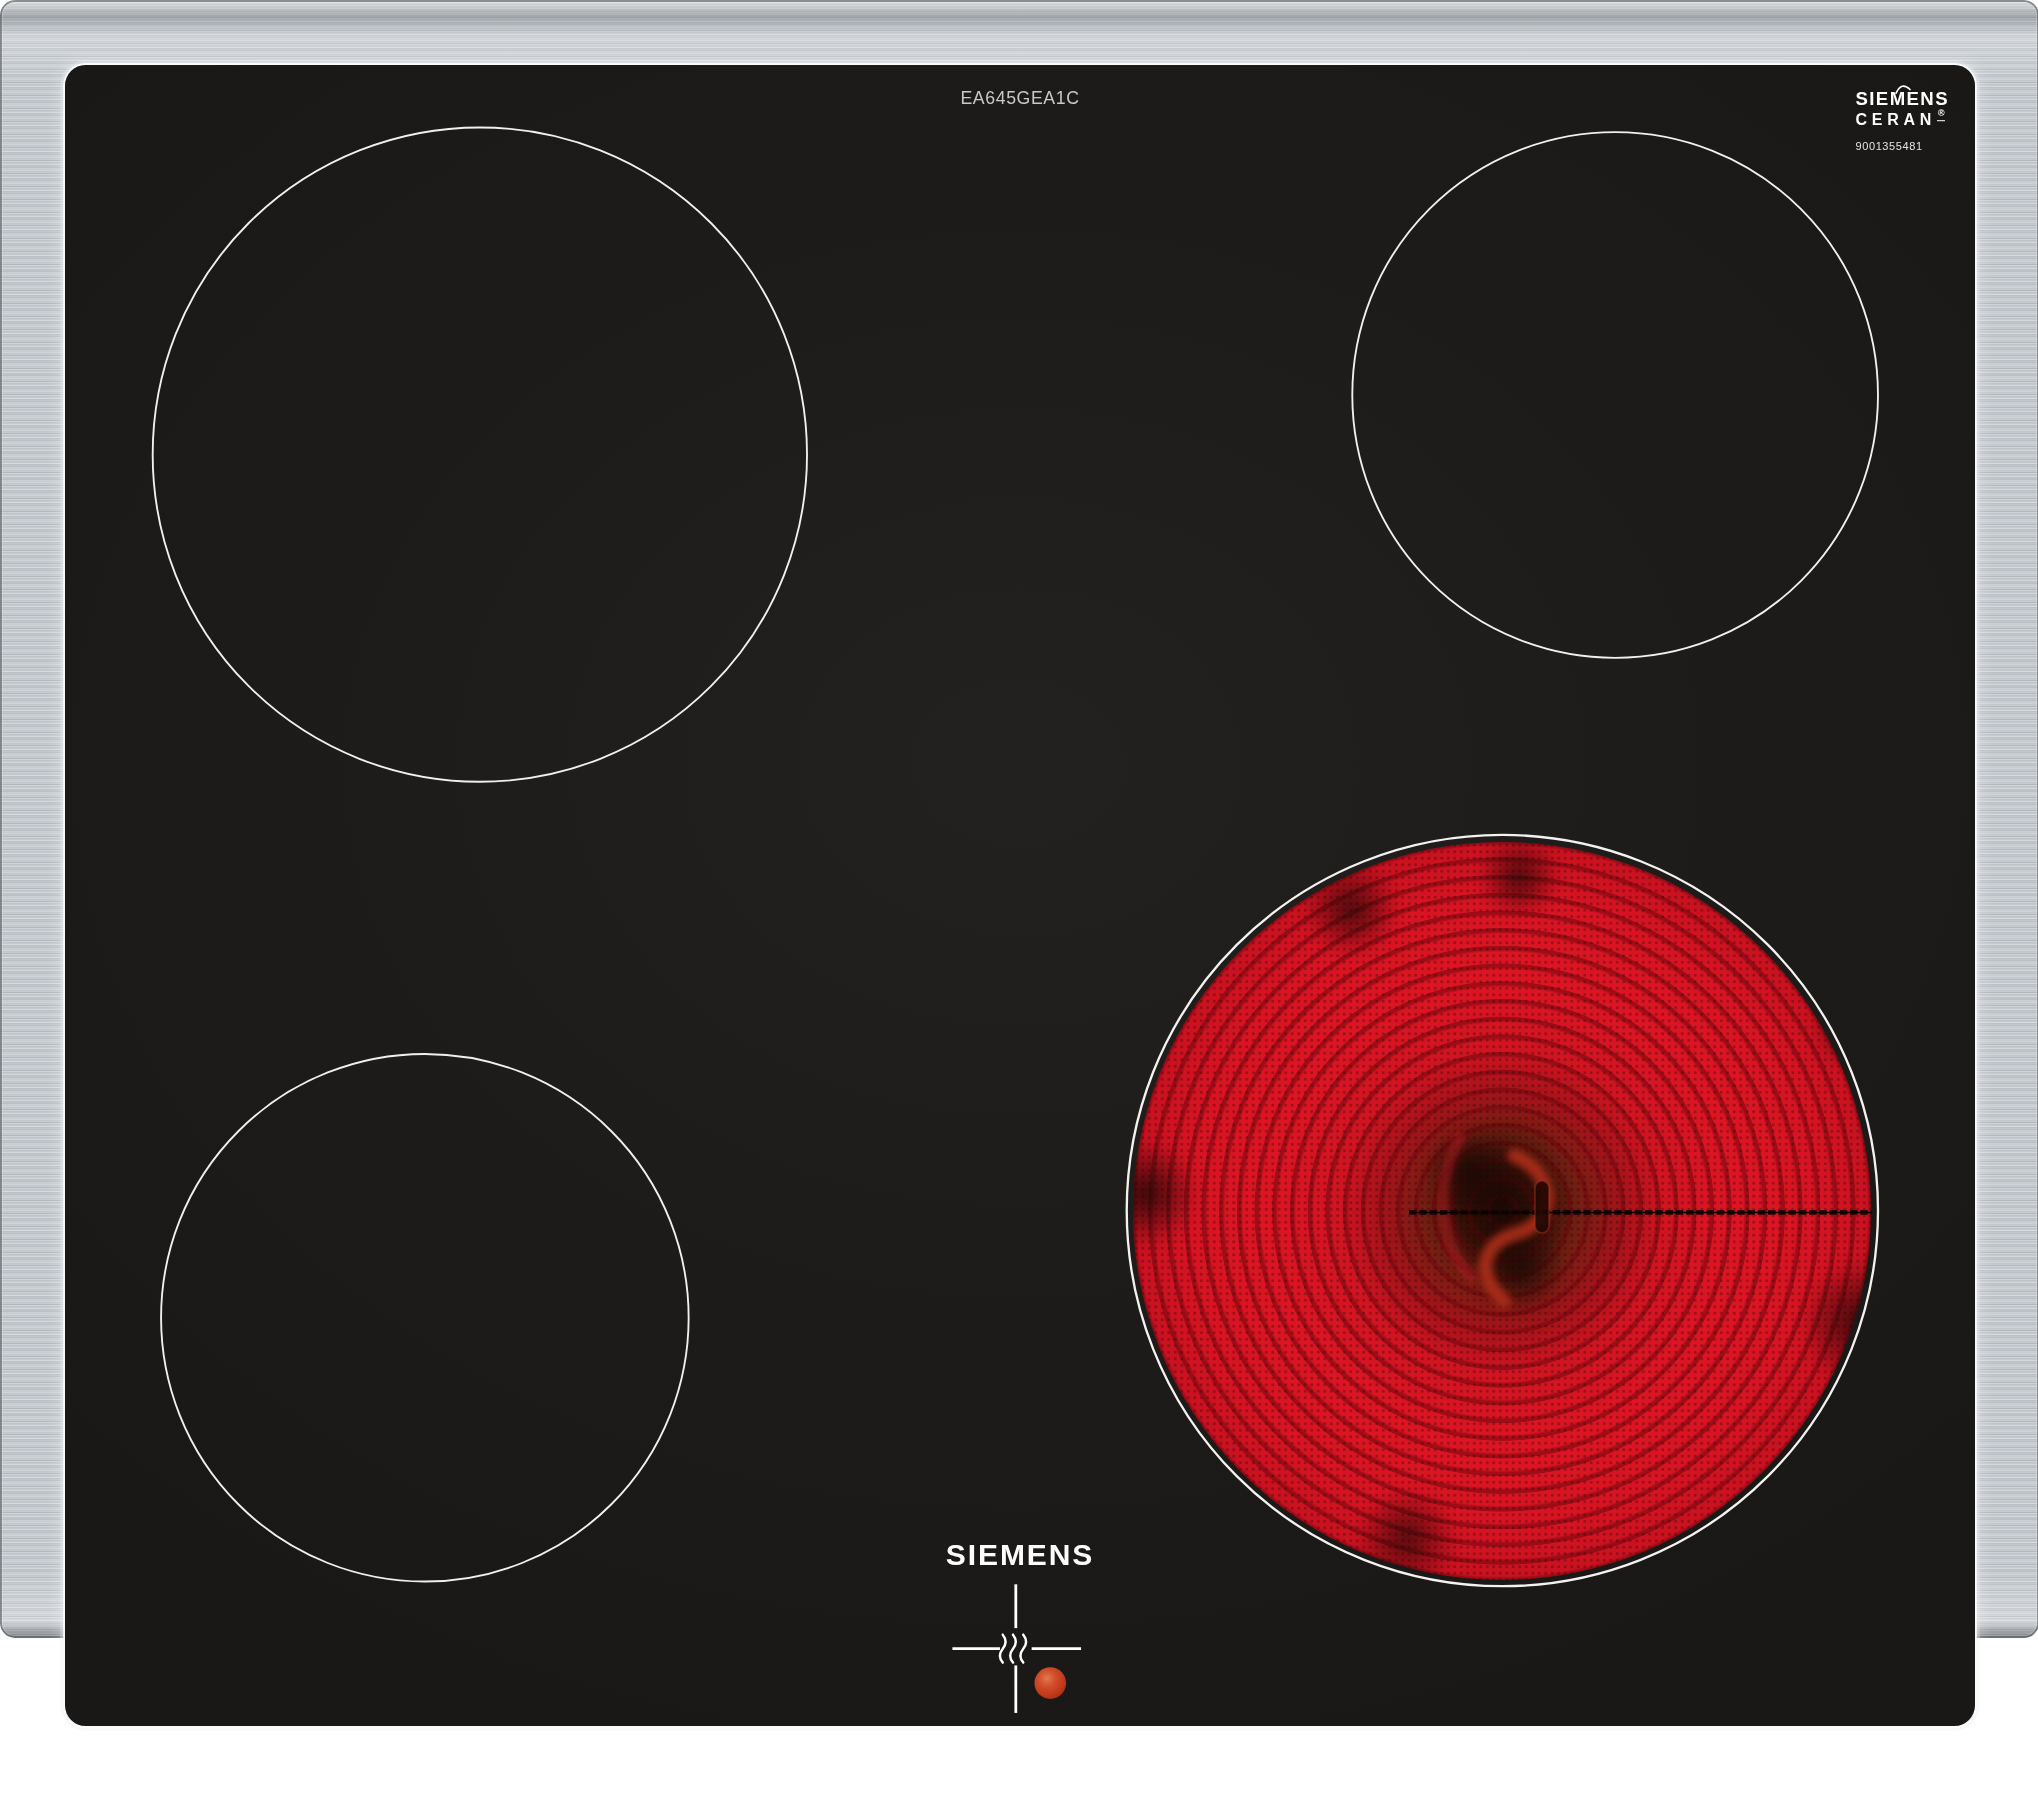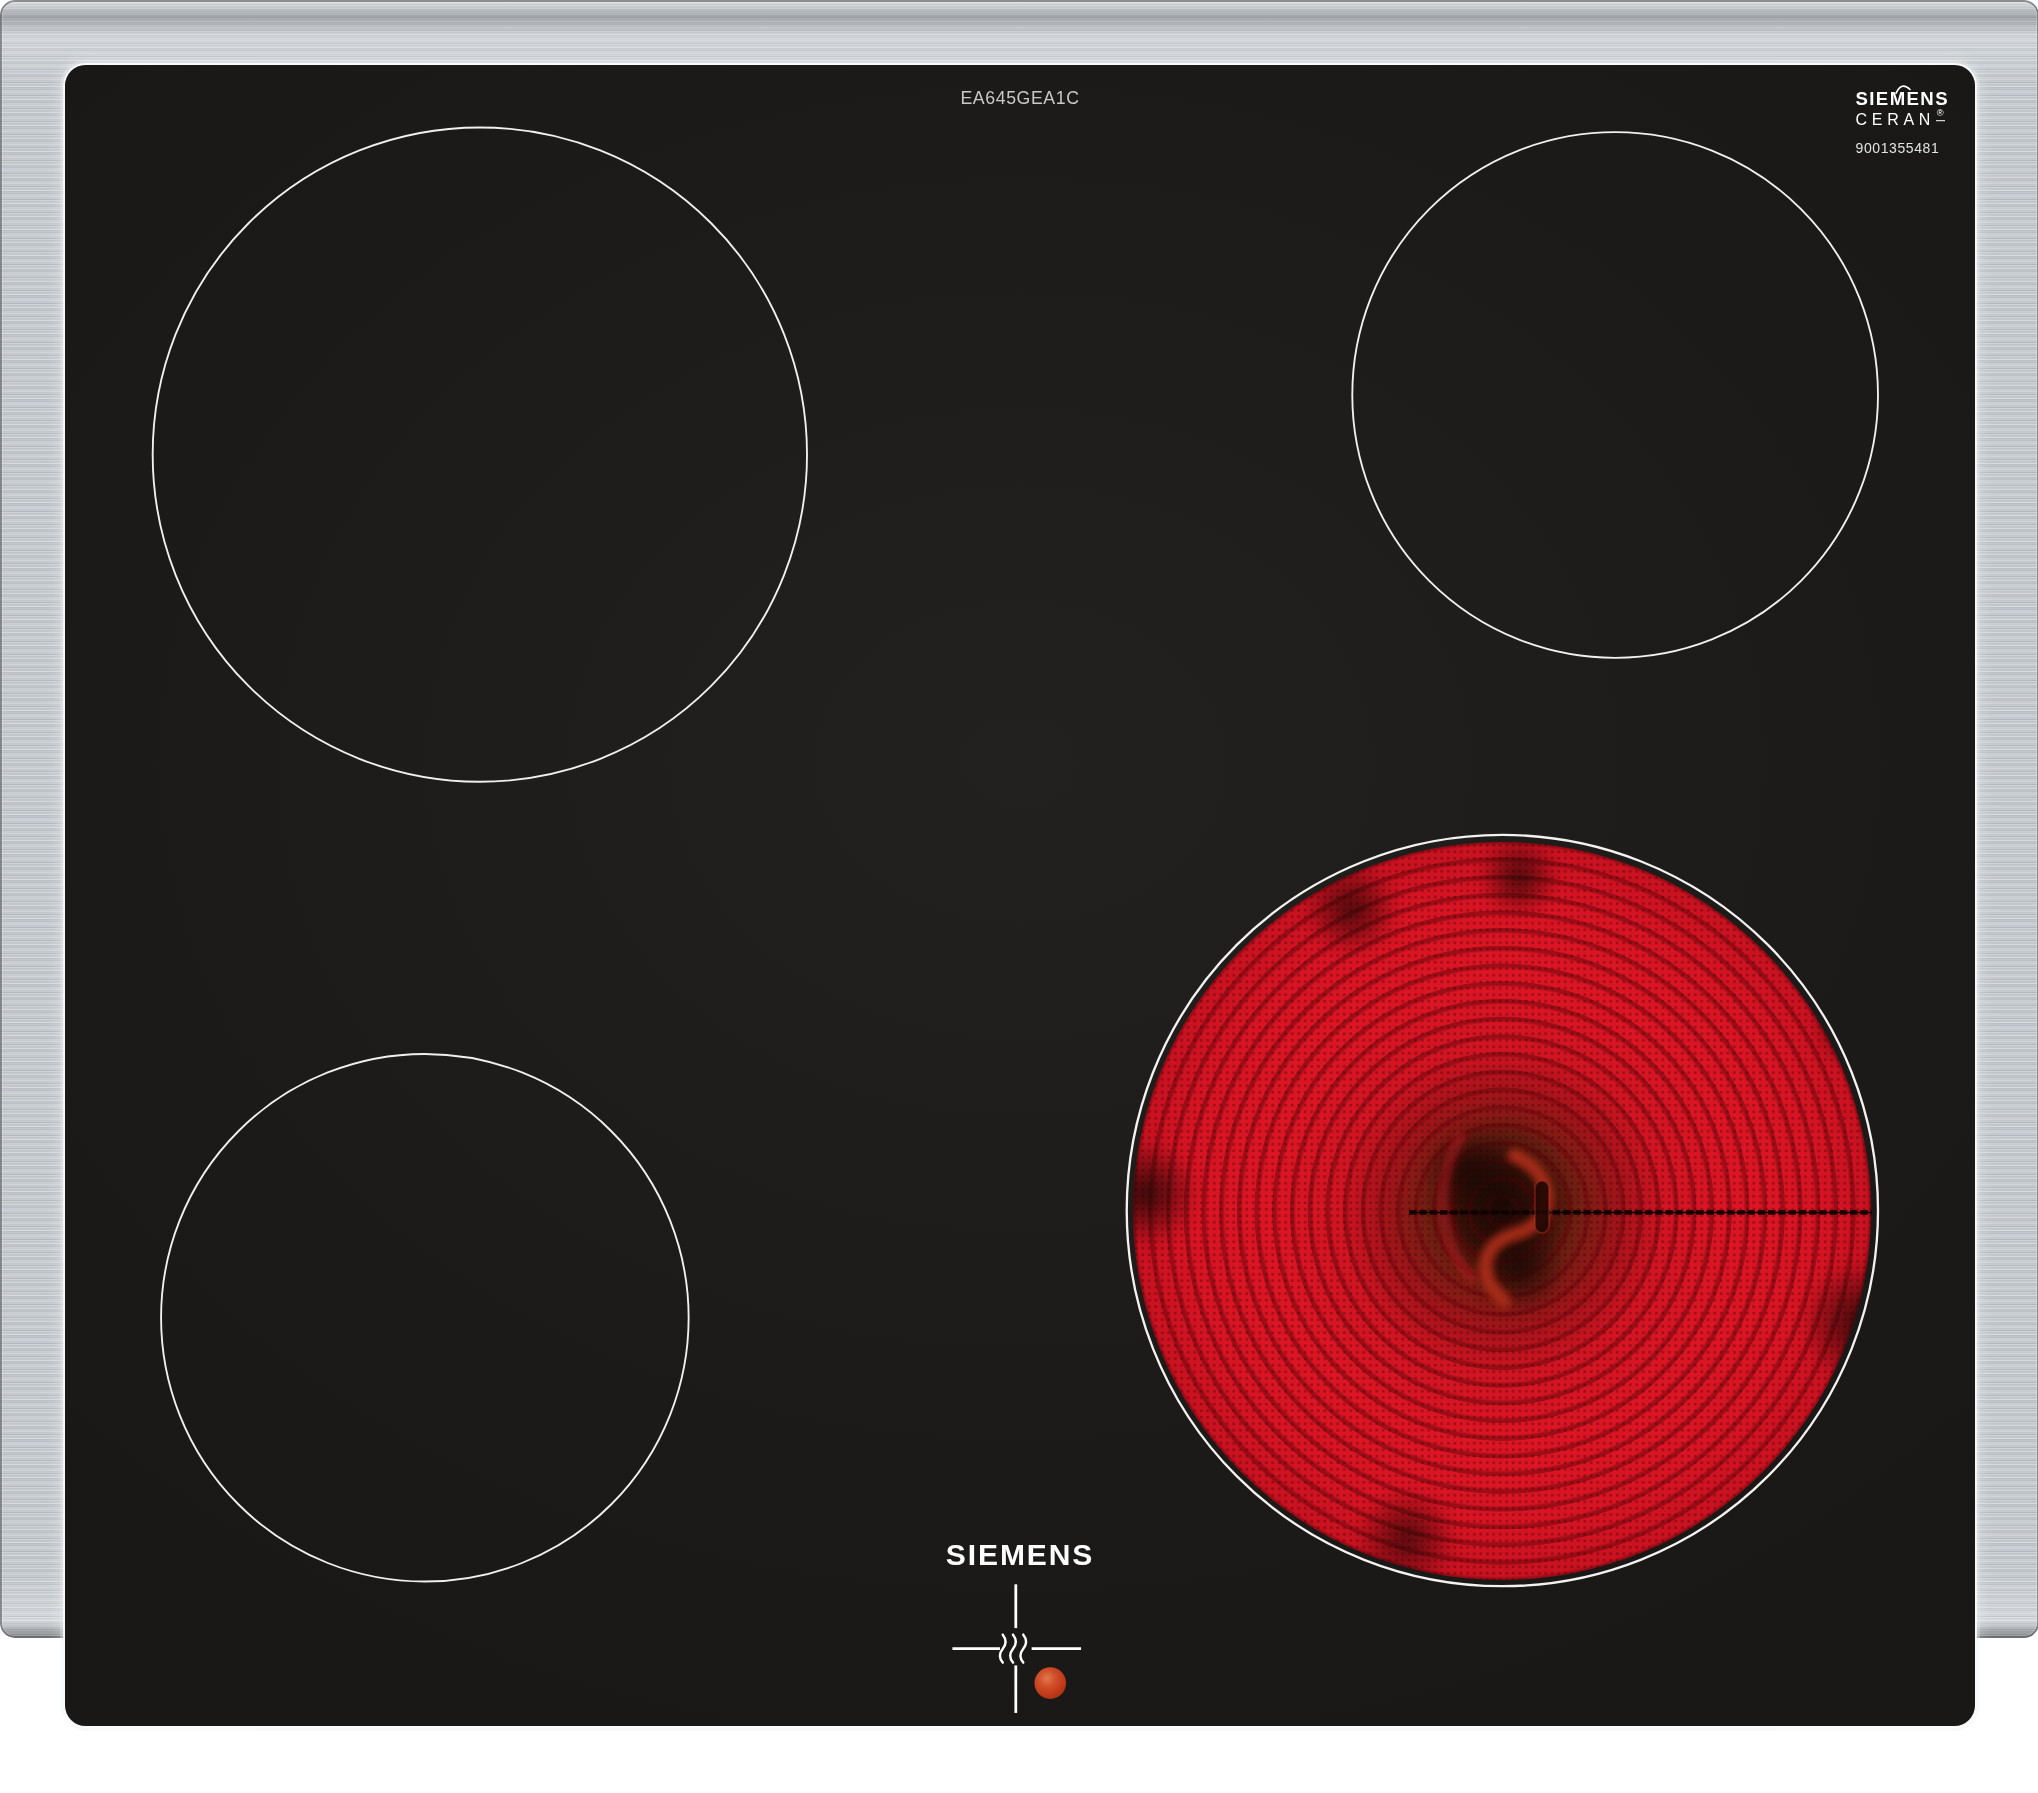--- a/index.html
+++ b/index.html
@@ -30,24 +30,24 @@
            0 0 15px 5.6px rgba(255,255,255,.30);
   }
 
   
   .model{position:absolute;left:50%;top:23px;transform:translateX(-50%);
          color:#c9c8c5;font-size:17.7px;letter-spacing:0.6px;white-space:nowrap;}
 
   .brand-right{position:absolute;right:26px;top:25px;color:#ffffff;}
   .schott-line1{position:relative;font-size:18.6px;font-weight:bold;letter-spacing:1.4px;line-height:1;}
   .schott-swoosh{position:absolute;left:39px;top:-7.5px;}
-  .schott-line2{font-size:16px;font-weight:normal;letter-spacing:4.7px;line-height:1;margin-top:3.7px;white-space:nowrap;}
+  .schott-line2{font-size:16px;font-weight:bold;letter-spacing:4.7px;line-height:1;margin-top:3.7px;white-space:nowrap;}
   .reg-mark{display:inline-block;font-size:9.3px;letter-spacing:0;vertical-align:top;
             border-bottom:1.9px solid #fff;padding:0 0.9px 1.9px 0.9px;transform:translateY(-2.8px);margin-left:0.9px;}
-  .serial{margin-top:12px;font-size:14px;letter-spacing:0.6px;color:#e3e3e3;font-weight:normal;}
+  .serial{margin-top:12px;font-size:11px;letter-spacing:0.6px;color:#e3e3e3;font-weight:normal;}
 
   .siemens{position:absolute;left:50%;top:1473px;transform:translateX(-50%);
            color:#fcfcfc;font-size:30px;font-weight:bold;letter-spacing:1.9px;white-space:nowrap;}
 
   
   .burner-glow{position:absolute;left:1068px;top:777px;width:738px;height:738px;
         border-radius:50%;overflow:hidden;
         background:
           
           radial-gradient(rgba(30,0,0,.30) 1.2px, rgba(0,0,0,0) 1.8px),

